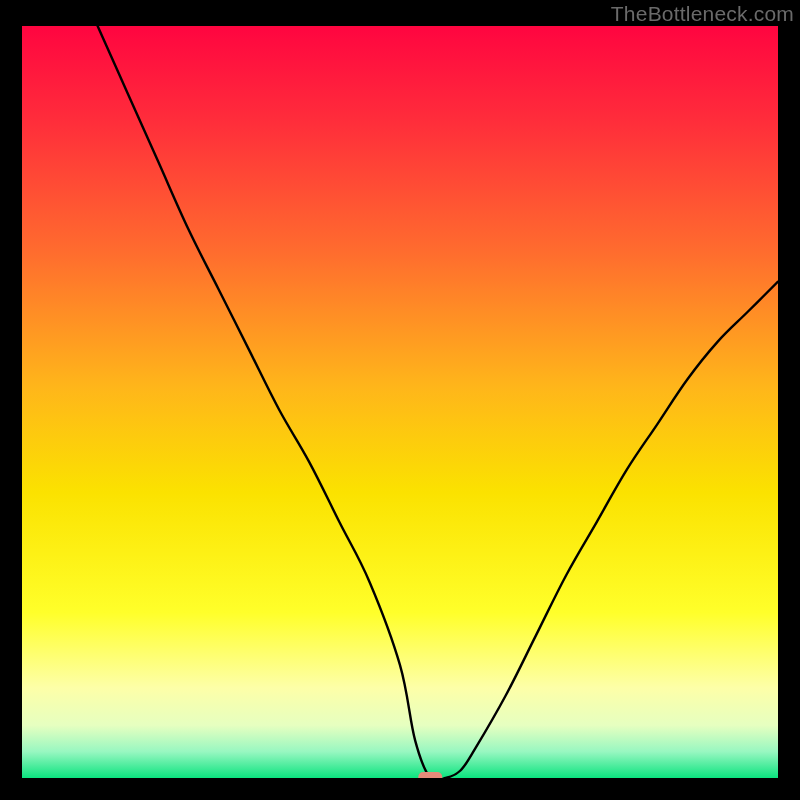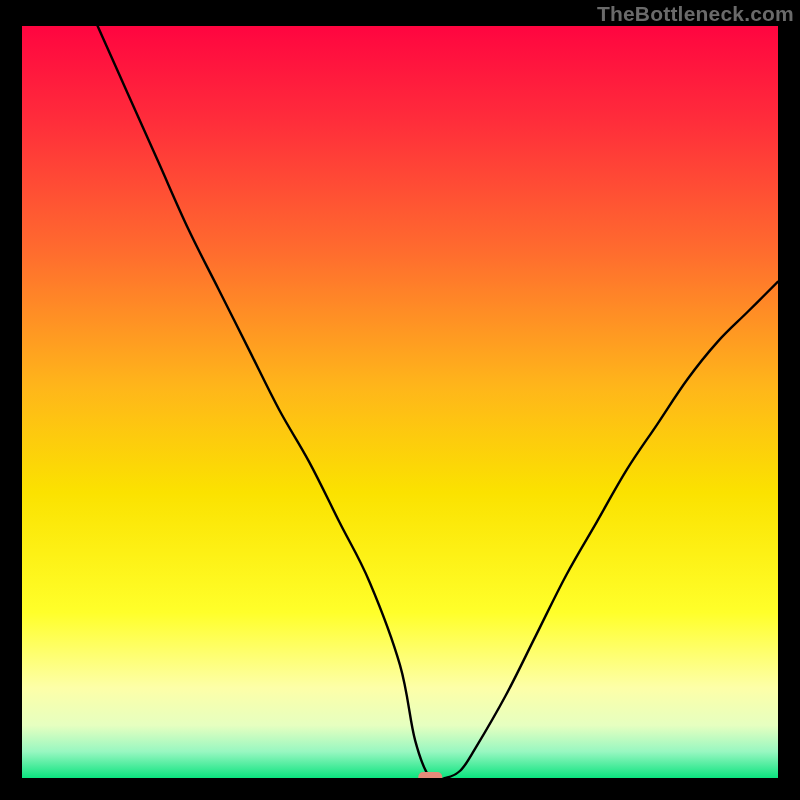--- a/index.html
+++ b/index.html
@@ -15,21 +15,21 @@
     position: relative;
     width: 800px;
     height: 800px;
     background: #000;
   }
   .watermark {
     position: absolute;
     top: 2px;
     right: 6px;
     font-size: 21px;
-    font-weight: 700;
+    font-weight: 400;
     color: #6a6a6a;
     letter-spacing: 0.2px;
   }
   .plot {
     position: absolute;
     left: 22px;
     top: 26px;
     width: 756px;
     height: 752px;
   }

